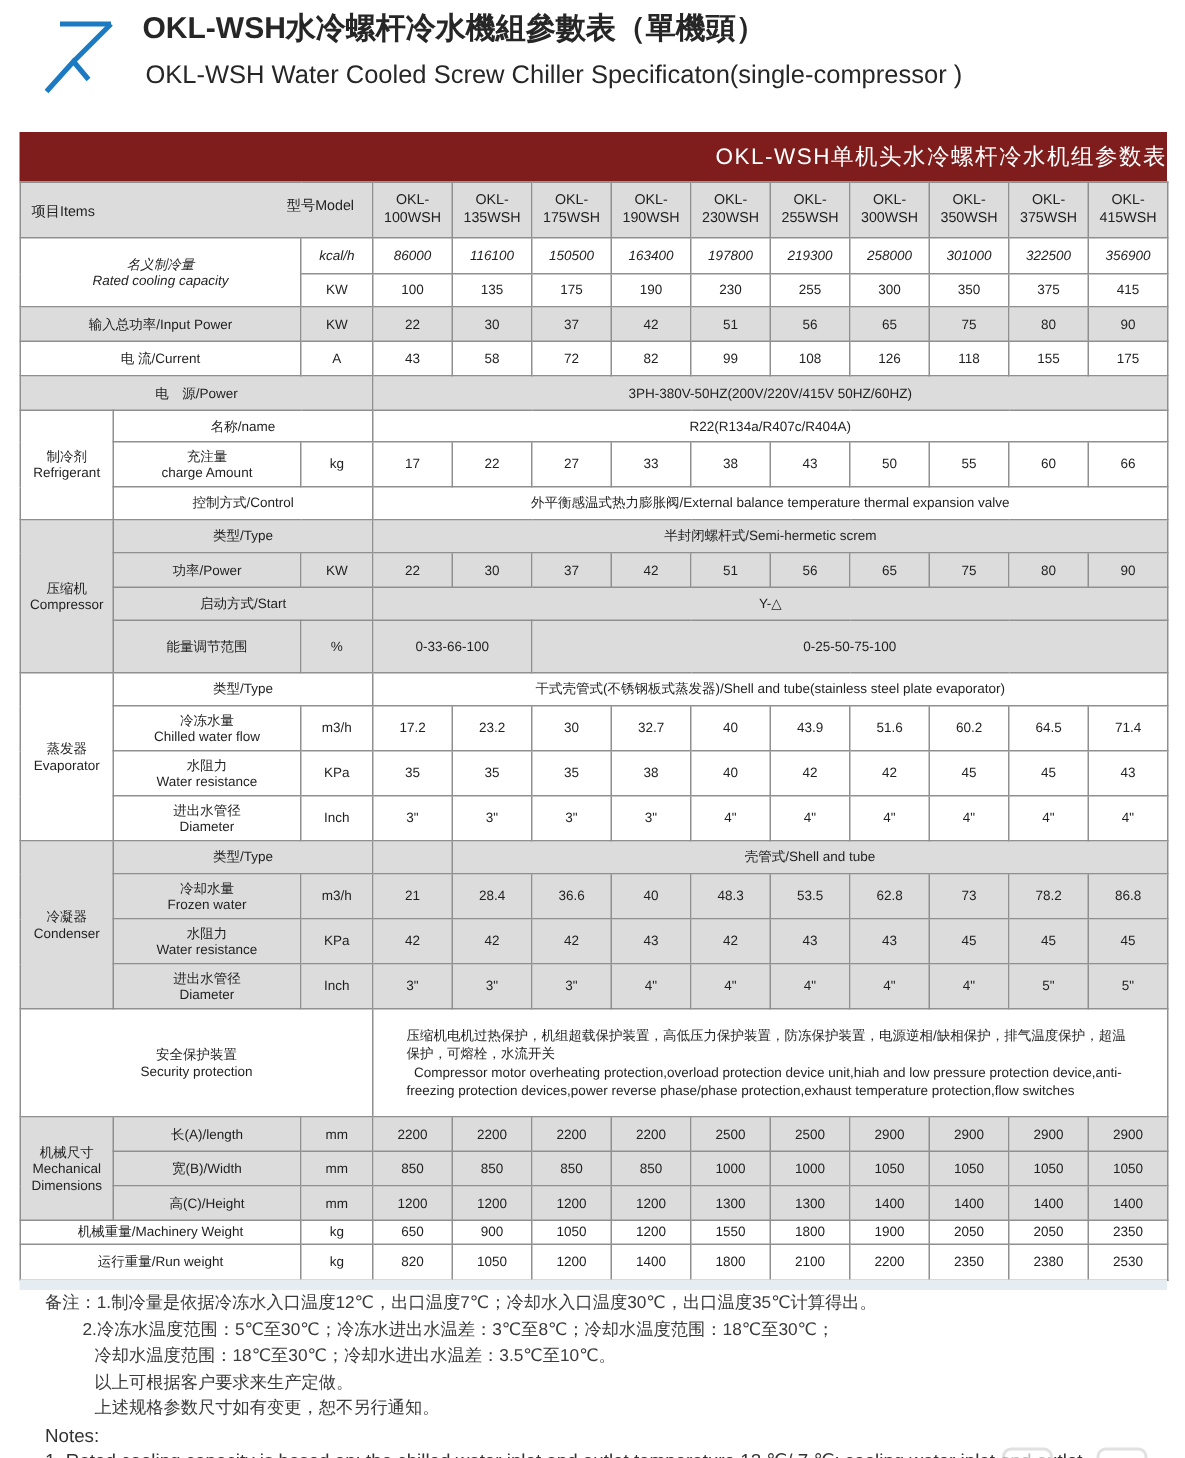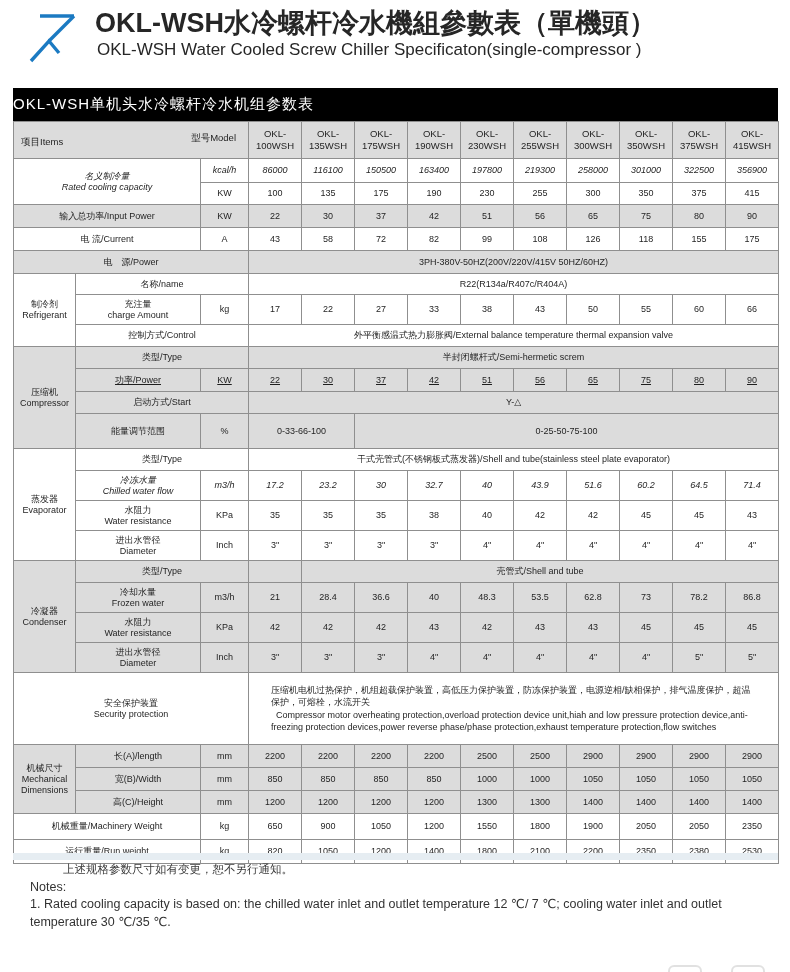--- a/index.html
+++ b/index.html
@@ -3,27 +3,27 @@
 <meta charset="utf-8">
 <style>
   html,body{margin:0;padding:0}
   body{
     width:790px;height:972px;position:relative;overflow:hidden;
     background:#ffffff;color:#2e2e2e;
     font-family:"Liberation Sans","DejaVu Sans",sans-serif;
   }
   
   .brand-arrow{position:absolute;left:20px;top:4px;width:64px;height:62px}
-  .title-cn{position:absolute;left:95px;top:5px;font-size:27px;font-weight:bold;color:#262626;white-space:nowrap}
+  .title-cn{position:absolute;left:95px;top:5px;font-size:20px;font-weight:bold;color:#262626;white-space:nowrap}
   .title-en{position:absolute;left:97px;top:40px;font-size:17px;color:#262626;white-space:nowrap}
   
   .bluebar{
     position:absolute;left:13px;top:88px;width:765px;height:33px;
-    background:#000000;color:#ffffff;font-size:15px;
-    display:flex;align-items:center;justify-content:flex-start;letter-spacing:1px;
+    background:#7f1d1d;color:#ffffff;font-size:15px;
+    display:flex;align-items:center;justify-content:flex-end;letter-spacing:1px;
   }
   
   table.spec{
     position:absolute;left:13px;top:121px;width:765px;
     border-collapse:collapse;table-layout:fixed;
     font-size:9px;line-height:11px;color:#1f1f1f;
   }
   table.spec td,table.spec th{
     border:1px solid #8f8f8f;text-align:center;vertical-align:middle;
     padding:0;white-space:pre-line;font-weight:normal;overflow:hidden;
@@ -192,21 +192,21 @@
       <tr style="height: 22px;">
         <td colspan="2">控制方式/Control</td>
         <td colspan="10">外平衡感温式热力膨胀阀/External balance temperature thermal expansion valve</td>
       </tr>
       <tr class="g" style="height: 22px;">
         <td rowspan="4">压缩机
 Compressor</td>
         <td colspan="2">类型/Type</td>
         <td colspan="10">半封闭螺杆式/Semi-hermetic screm</td>
       </tr>
-      <tr class="g" style="height: 23px; text-decoration: underline;">
+      <tr class="g" style="height: 23px;">
         <td>功率/Power</td>
         <td>KW</td>
         <td>22</td>
         <td>30</td>
         <td>37</td>
         <td>42</td>
         <td>51</td>
         <td>56</td>
         <td>65</td>
         <td>75</td>
@@ -222,21 +222,21 @@
         <td>%</td>
         <td colspan="2">0-33-66-100</td>
         <td colspan="8">0-25-50-75-100</td>
       </tr>
       <tr style="height: 22px;">
         <td rowspan="4">蒸发器
 Evaporator</td>
         <td colspan="2">类型/Type</td>
         <td colspan="10">干式壳管式(不锈钢板式蒸发器)/Shell and tube(stainless steel plate evaporator)</td>
       </tr>
-      <tr style="height: 30px; font-style: italic;">
+      <tr style="height: 30px;">
         <td>冷冻水量
 Chilled water flow</td>
         <td>m3/h</td>
         <td>17.2</td>
         <td>23.2</td>
         <td>30</td>
         <td>32.7</td>
         <td>40</td>
         <td>43.9</td>
         <td>51.6</td>
@@ -370,21 +370,21 @@
         <td>1200</td>
         <td>1200</td>
         <td>1200</td>
         <td>1300</td>
         <td>1300</td>
         <td>1400</td>
         <td>1400</td>
         <td>1400</td>
         <td>1400</td>
       </tr>
-      <tr style="height: 26px;">
+      <tr style="height: 16px;">
         <td colspan="2">机械重量/Machinery Weight</td>
         <td>kg</td>
         <td>650</td>
         <td>900</td>
         <td>1050</td>
         <td>1200</td>
         <td>1550</td>
         <td>1800</td>
         <td>1900</td>
         <td>2050</td>
@@ -404,19 +404,23 @@
         <td>2350</td>
         <td>2380</td>
         <td>2530</td>
       </tr>
     </tbody>
 </table>
 
 <div class="bottomstrip"></div>
 
 <div class="notes">
+  <div>备注：1.制冷量是依据冷冻水入口温度12℃，出口温度7℃；冷却水入口温度30℃，出口温度35℃计算得出。</div>
+  <div class="ind1">2.冷冻水温度范围：5℃至30℃；冷冻水进出水温差：3℃至8℃；冷却水温度范围：18℃至30℃；</div>
+  <div class="ind2">冷却水温度范围：18℃至30℃；冷却水进出水温差：3.5℃至10℃。</div>
+  <div class="ind2">以上可根据客户要求来生产定做。</div>
   <div class="ind2">上述规格参数尺寸如有变更，恕不另行通知。</div>
   <div class="en">Notes:</div>
   <div class="en">1. Rated cooling capacity is based on: the chilled water inlet and outlet temperature 12 ℃/ 7 ℃; cooling water inlet and outlet temperature 30 ℃/35 ℃.</div>
 </div>
 
 <div class="ghost" style="left:668px"></div>
 <div class="ghost" style="left:731px"></div>
 
 </body></html>

